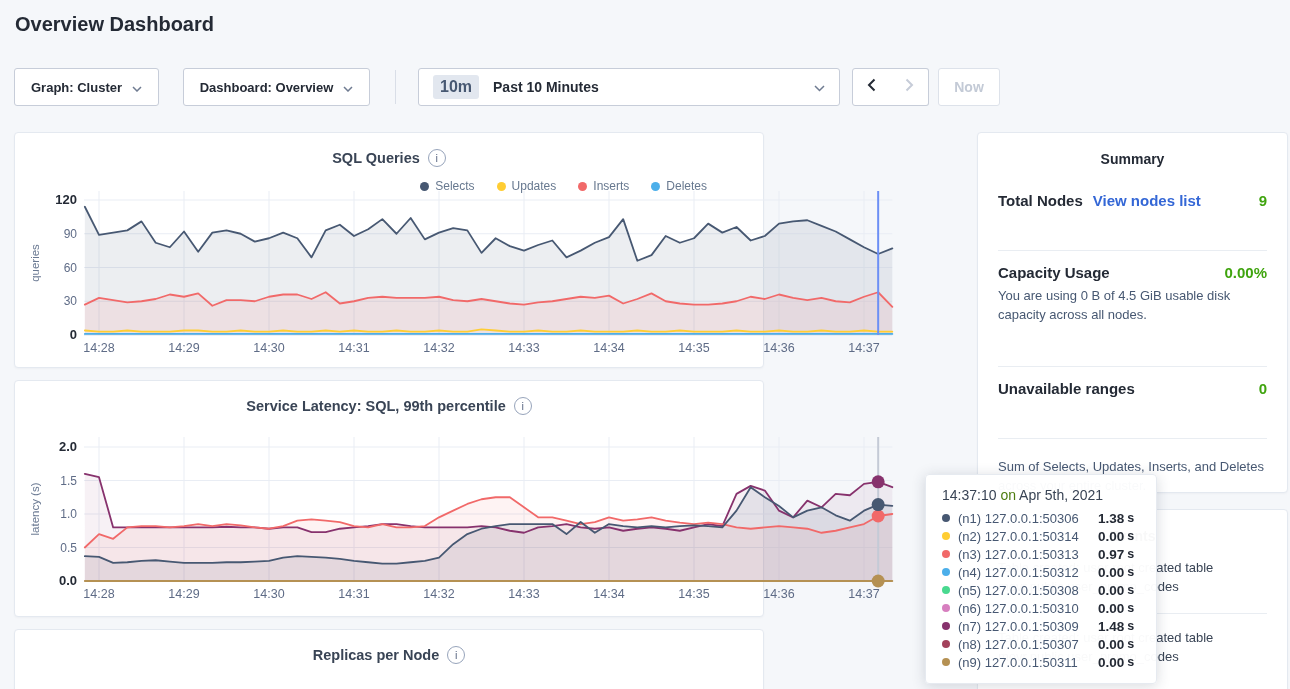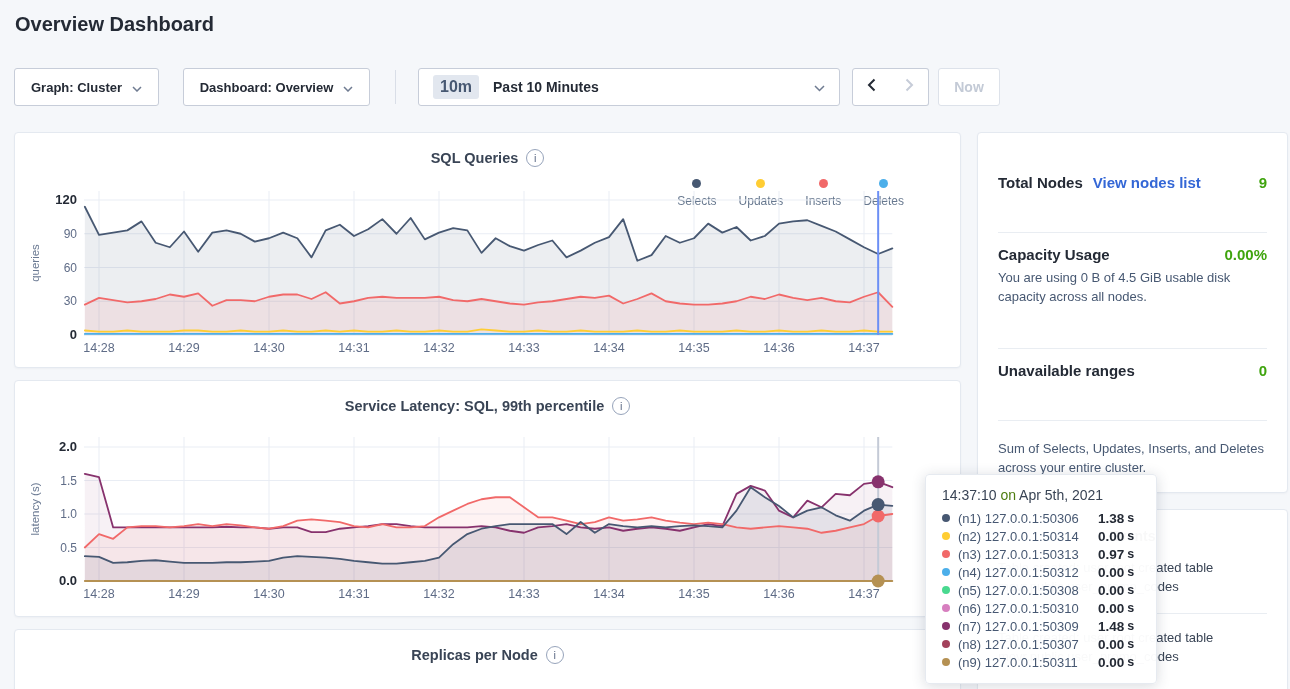--- a/index.html
+++ b/index.html
@@ -24,30 +24,30 @@
       border:1px solid #c7cdd9;display:flex;align-items:center;justify-content:center;cursor:pointer;}
   .arrow-prev{left:852px;border-radius:3px 0 0 3px;}
   .arrow-next{left:890px;border-radius:0 3px 3px 0;border-left:none;}
   .now-btn{position:absolute;left:938px;top:68px;width:62px;height:38px;box-sizing:border-box;background:#fff;
       border:1px solid #dde2ea;border-radius:3px;display:flex;align-items:center;justify-content:center;
       font-size:14px;font-weight:700;color:#c3cad6;}
 
   
   .card{position:absolute;background:#fff;border:1px solid #e4e9f0;border-radius:4px;
         box-shadow:0 1px 2px rgba(50,60,80,.04);box-sizing:border-box;}
-  .chart-card{left:14px;width:947px;}
+  .chart-card{left:14px;width:750px;}
   .card-sql{top:132px;height:236px;}
   .card-latency{top:380px;height:237px;}
   .card-replicas{top:629px;height:120px;}
   .chart-title-row{display:flex;justify-content:center;align-items:center;gap:8px;padding-top:16px;}
   .chart-title{font-size:14.5px;font-weight:700;color:#394455;}
   .info-icon{width:16px;height:16px;border-radius:50%;border:1px solid #97a4bb;color:#5f6c87;
       font-size:11px;line-height:16px;text-align:center;flex:none;}
   .legend{position:absolute;top:46px;right:56px;display:flex;gap:22px;}
-  .legend-item{display:flex;align-items:center;gap:6px;font-size:12px;color:#67788f;flex-direction:column;}
+  .legend-item{display:flex;align-items:center;gap:6px;font-size:12px;color:#67788f;}
   .legend-dot{width:9px;height:9px;border-radius:50%;flex:none;}
   svg.chart{position:absolute;left:0;top:0;}
   svg text{font-family:"Liberation Sans",sans-serif;}
 
   
   .summary-card{left:977px;top:132px;width:311px;height:361px;padding:16px 20px;}
   .panel-header{text-align:center;font-size:14px;font-weight:700;color:#242a35;padding-top:2px;}
   .stat{padding:13px 0;border-top:1px solid #e9edf2;margin-top:28px;}
   .stat-first{border-top:none;margin-top:12px;}
   .stat-row{display:flex;align-items:baseline;}
@@ -240,20 +240,21 @@
   </div>
 
   <div class="card chart-card card-replicas">
     <div class="chart-title-row">
       <span class="chart-title">Replicas per Node</span>
       <span class="info-icon">i</span>
     </div>
   </div>
 
   <div class="card summary-card">
+    <div class="panel-header">Summary</div>
 
     <div class="stat stat-first">
       <div class="stat-row">
         <span class="stat-label">Total Nodes</span>
         <span class="stat-link">View nodes list</span>
         <span class="stat-value">9</span>
       </div>
     </div>
 
     <div class="stat">

